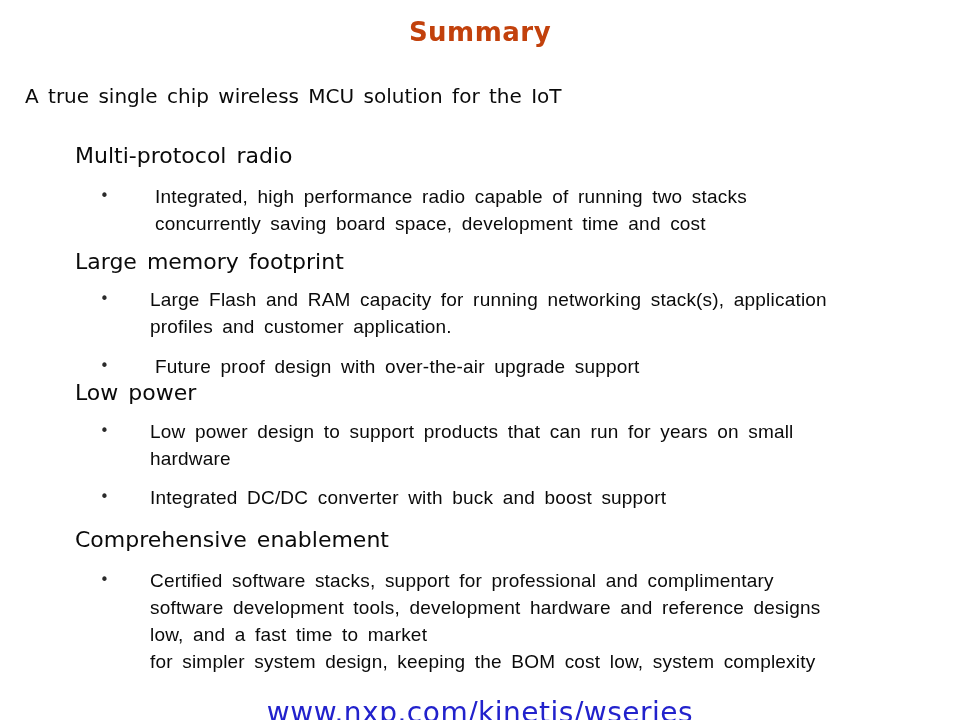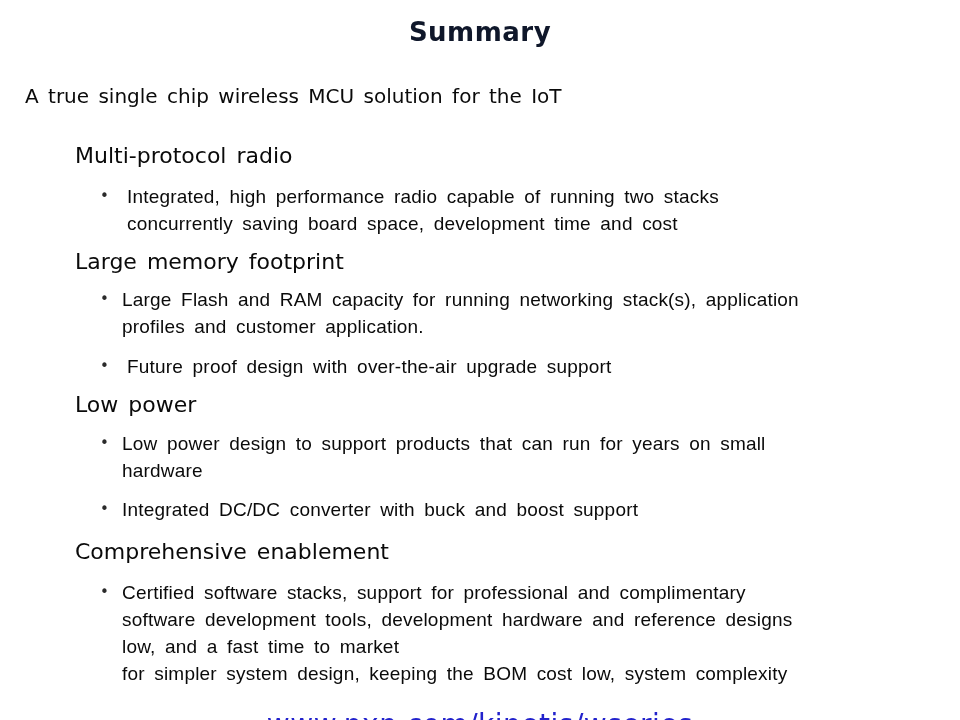--- a/index.html
+++ b/index.html
@@ -18,40 +18,40 @@
     box-sizing: border-box;
   }
   .title {
     padding-top: 16px;
     text-align: center;
     font-family: "DejaVu Sans", sans-serif;
     font-weight: bold;
     font-size: 26px;
     line-height: 32px;
     letter-spacing: 0.5px;
-    color: #0f172a;
+    color: #c2410c;
   }
   .heading {
     margin-top: 33px;
     margin-left: 25px;
     font-size: 20px;
     line-height: 30px;
     word-spacing: 3px;
     color: #0a0a0a;
   }
   .sec-heading {
     margin-left: 75px;
     font-size: 22px;
     line-height: 26px;
     word-spacing: 3px;
     color: #0a0a0a;
   }
   .sec-heading.m1 { margin-top: 32px; }
   .sec-heading.m2 { margin-top: 12px; }
-  .sec-heading.m3 { margin-top: 12px; }
+  .sec-heading.m3 { }
   .sec-heading.m4 { margin-top: 16px; }
   .bullet {
     display: flex;
     align-items: flex-start;
     margin-left: 100px;
     margin-right: 20px;
   }
   .bullet.m-a { margin-top: 14px; }
   .bullet.m-b { margin-top: 11px; }
   .bullet.m-c { margin-top: 13px; }
@@ -64,21 +64,21 @@
     color: #2a2a2a;
   }
   .bullet .b-text {
     font-family: "Liberation Sans", sans-serif;
     font-size: 19px;
     line-height: 27px;
     word-spacing: 4px;
     letter-spacing: 0.2px;
     color: #0a0a0a;
   }
-  .bullet .b-line { white-space: nowrap; }
+  .bullet .b-line { white-space: nowrap; margin-left: 28px; }
   .bullet.indent-extra .b-text { padding-left: 5px; }
   .link-row {
     margin-top: 23px;
     text-align: center;
     font-size: 28px;
     line-height: 30px;
   }
   .link-row a {
     color: #2222cc;
     text-decoration: underline;

